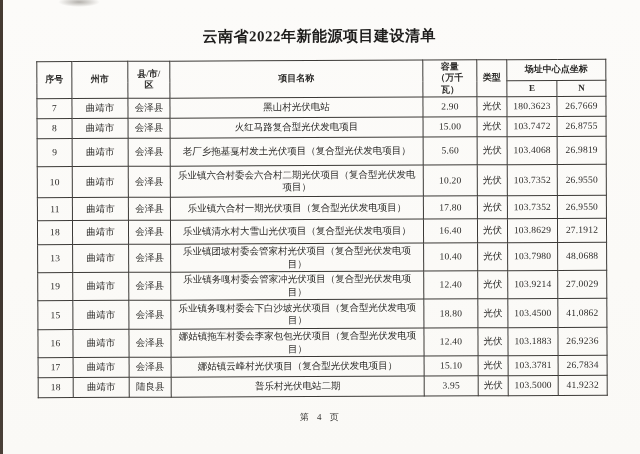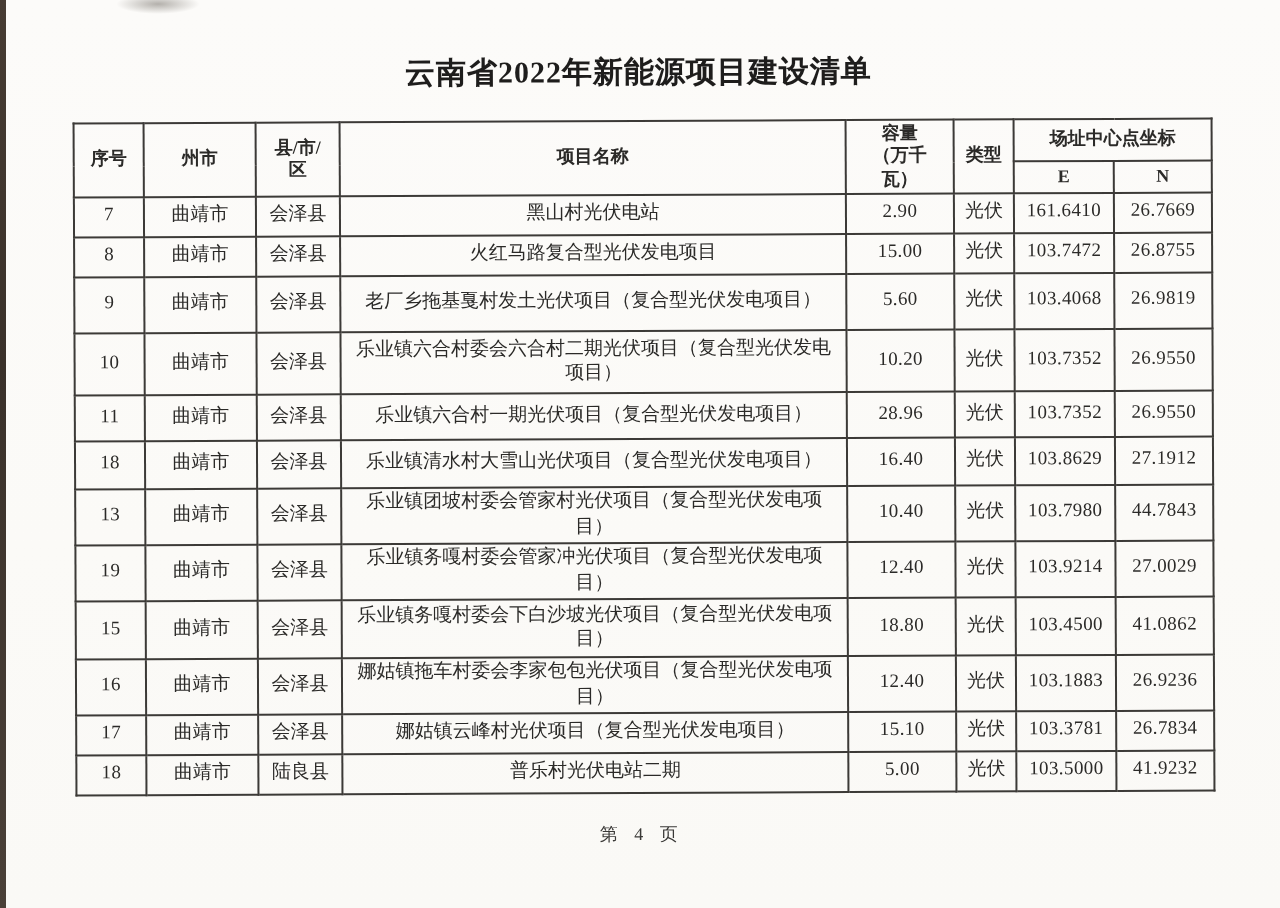--- a/index.html
+++ b/index.html
@@ -103,21 +103,21 @@
         </tr>
       </thead>
       <tbody>
           <tr style="height: 20px;">
     <td class="cell-num">7</td>
     <td>曲靖市</td>
     <td>会泽县</td>
     <td class="cell-project">黑山村光伏电站</td>
     <td class="cell-num">2.90</td>
     <td>光伏</td>
-    <td class="cell-num">161.6410</td>
+    <td class="cell-num">180.3623</td>
     <td class="cell-num">26.7669</td>
   </tr>
           <tr style="height: 20px;">
     <td class="cell-num">8</td>
     <td>曲靖市</td>
     <td>会泽县</td>
     <td class="cell-project">火红马路复合型光伏发电项目</td>
     <td class="cell-num">15.00</td>
     <td>光伏</td>
     <td class="cell-num">103.7472</td>
@@ -141,21 +141,21 @@
     <td class="cell-num">10.20</td>
     <td>光伏</td>
     <td class="cell-num">103.7352</td>
     <td class="cell-num">26.9550</td>
   </tr>
           <tr style="height: 23px;">
     <td class="cell-num">11</td>
     <td>曲靖市</td>
     <td>会泽县</td>
     <td class="cell-project">乐业镇六合村一期光伏项目（复合型光伏发电项目）</td>
-    <td class="cell-num">28.96</td>
+    <td class="cell-num">17.80</td>
     <td>光伏</td>
     <td class="cell-num">103.7352</td>
     <td class="cell-num">26.9550</td>
   </tr>
           <tr style="height: 24px;">
     <td class="cell-num">18</td>
     <td>曲靖市</td>
     <td>会泽县</td>
     <td class="cell-project">乐业镇清水村大雪山光伏项目（复合型光伏发电项目）</td>
     <td class="cell-num">16.40</td>
@@ -164,21 +164,21 @@
     <td class="cell-num">27.1912</td>
   </tr>
           <tr style="height: 28px;">
     <td class="cell-num">13</td>
     <td>曲靖市</td>
     <td>会泽县</td>
     <td class="cell-project">乐业镇团坡村委会管家村光伏项目（复合型光伏发电项目）</td>
     <td class="cell-num">10.40</td>
     <td>光伏</td>
     <td class="cell-num">103.7980</td>
-    <td class="cell-num">44.7843</td>
+    <td class="cell-num">48.0688</td>
   </tr>
           <tr style="height: 28px;">
     <td class="cell-num">19</td>
     <td>曲靖市</td>
     <td>会泽县</td>
     <td class="cell-project">乐业镇务嘎村委会管家冲光伏项目（复合型光伏发电项目）</td>
     <td class="cell-num">12.40</td>
     <td>光伏</td>
     <td class="cell-num">103.9214</td>
     <td class="cell-num">27.0029</td>
@@ -211,21 +211,21 @@
     <td class="cell-num">15.10</td>
     <td>光伏</td>
     <td class="cell-num">103.3781</td>
     <td class="cell-num">26.7834</td>
   </tr>
           <tr style="height: 20px;">
     <td class="cell-num">18</td>
     <td>曲靖市</td>
     <td>陆良县</td>
     <td class="cell-project">普乐村光伏电站二期</td>
-    <td class="cell-num">5.00</td>
+    <td class="cell-num">3.95</td>
     <td>光伏</td>
     <td class="cell-num">103.5000</td>
     <td class="cell-num">41.9232</td>
   </tr>
         </tbody>
     </table>
 
     <div class="page-footer">第 4 页</div>
   </div>
 </div>

